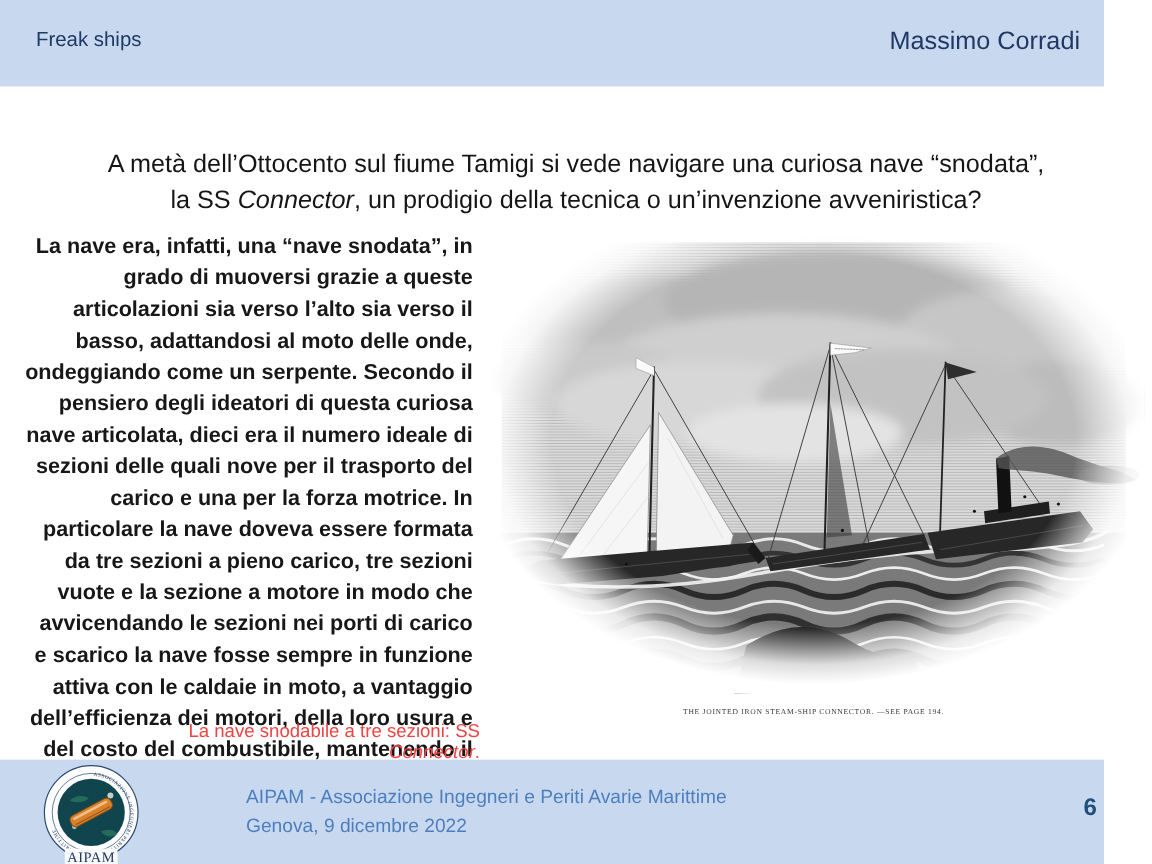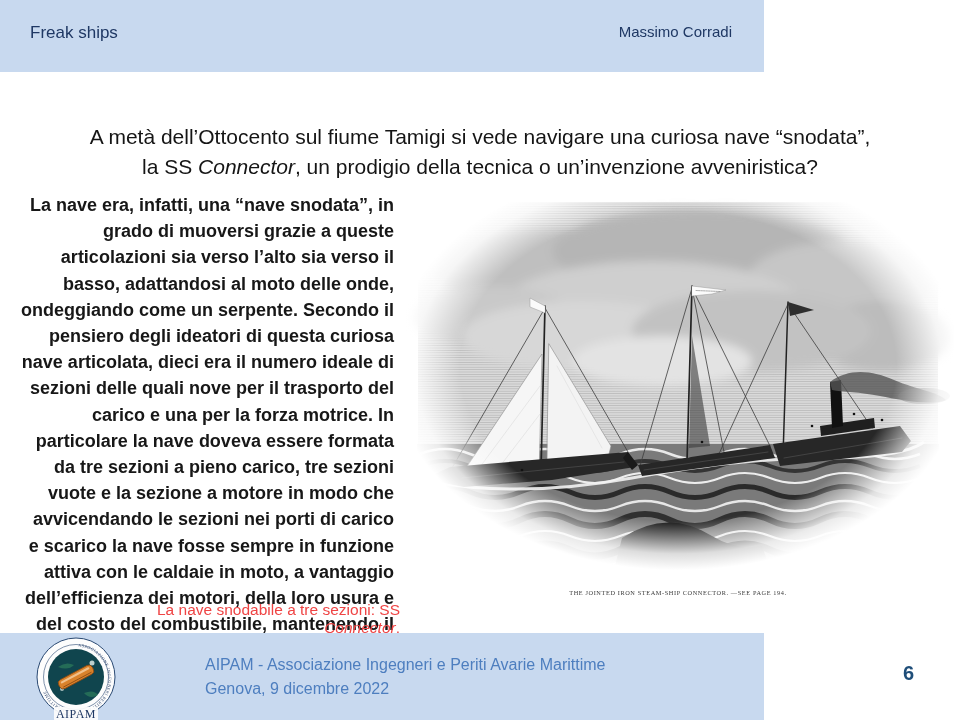--- a/index.html
+++ b/index.html
@@ -1,22 +1,22 @@
 <!DOCTYPE html>
 <html style="--bar: #c8d9ef; --header_text: #1f3864; --footer_text: #4d7ebf; --page_number: #1f4e79;"><head>
 <meta charset="utf-8">
 <style>
   html,body{margin:0;padding:0;background:#9a9a9a;}
   .slide{position:relative;width:960px;height:720px;margin:0 auto;background:#ffffff;
          font-family:"Liberation Sans",sans-serif;overflow:hidden;}
-  .bar{position:absolute;left:0;width:764px;background:var(--bar,#c8d9ef);}
+  .bar{position:absolute;left:0;width:920px;background:var(--bar,#c8d9ef);}
   .topbar{top:0;height:72px;}
   .bottombar{bottom:0;height:87px;}
   .hdr-left{position:absolute;left:30px;top:23px;font-size:17px;color:var(--header_text,#1f3864);}
-  .hdr-right{position:absolute;right:32px;top:23px;font-size:15px;color:var(--header_text,#1f3864);padding-left:42px;}
+  .hdr-right{position:absolute;right:20px;top:23px;font-size:21px;color:var(--header_text,#1f3864);padding-left:42px;}
   .title{position:absolute;top:84px;left:0;width:960px;text-align:center;font-size:24px;color:#151515;}
   .title .b{font-weight:bold;}
   .it{font-style:italic;}
   .subtitle{position:absolute;top:122px;left:0;width:960px;text-align:center;font-size:21px;
             line-height:30px;color:#151515;}
   .body-text{position:absolute;left:20px;top:192px;width:374px;text-align:right;
              font-size:18px;line-height:26.2px;color:#171717;font-weight:bold;}
   .fig-caption{position:absolute;left:80px;top:601px;width:320px;text-align:right;
                font-size:15.5px;color:#ef4444;}
   .engraving{position:absolute;left:402px;top:186px;width:552px;height:428px;}

